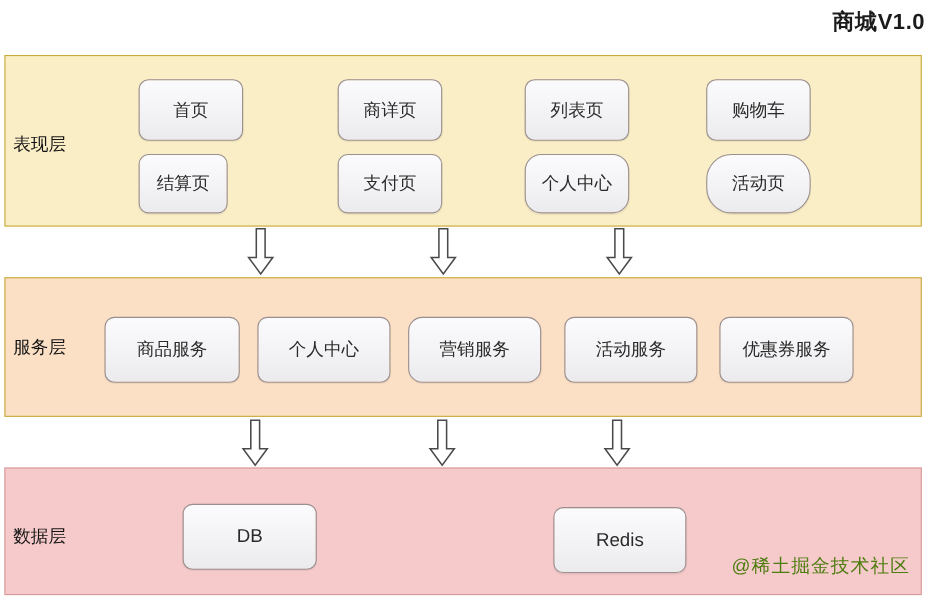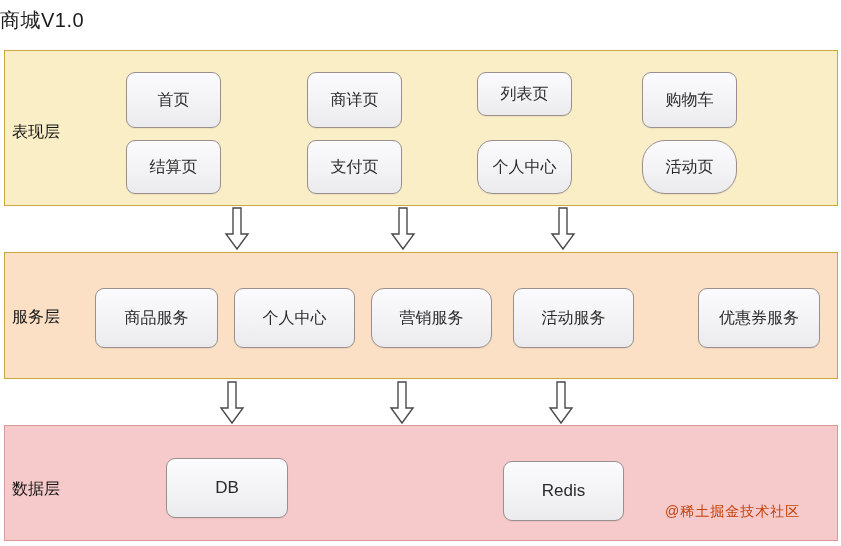--- a/index.html
+++ b/index.html
@@ -21,23 +21,23 @@
     width: 841px;
     height: 546px;
   }
 
   
   .diagram-title {
     position: absolute;
     left: 0;
     top: 6px;
     width: 841px;
-    text-align: left;
+    text-align: right;
     font-size: 20px;
-    font-weight: normal;
+    font-weight: bold;
     color: #1b1b1b;
     letter-spacing: 0.5px;
     line-height: 28px;
   }
 
   
   .layer {
     position: absolute;
     box-sizing: border-box;
     border-style: solid;
@@ -118,31 +118,31 @@
   <div class="layer layer-service"></div>
   <div class="layer layer-data"></div>
 
   <div class="layer-label abs" style="top:122px;">表现层</div>
   <div class="layer-label abs" style="top:307px;">服务层</div>
   <div class="layer-label abs" style="top:479px;">数据层</div>
 
   <div id="nodes-host">
       <div class="node" style="left: 126px; top: 72px; width: 95px; height: 56px;">首页</div>
       <div class="node" style="left: 307px; top: 72px; width: 95px; height: 56px;">商详页</div>
-      <div class="node" style="left: 477px; top: 72px; width: 95px; height: 44px;">列表页</div>
+      <div class="node" style="left: 477px; top: 72px; width: 95px; height: 56px;">列表页</div>
       <div class="node" style="left: 642px; top: 72px; width: 95px; height: 56px;">购物车</div>
-      <div class="node" style="left: 126px; top: 140px; width: 95px; height: 54px;">结算页</div>
+      <div class="node" style="left: 126px; top: 140px; width: 81px; height: 54px;">结算页</div>
       <div class="node" style="left: 307px; top: 140px; width: 95px; height: 54px;">支付页</div>
       <div class="node" style="left: 477px; top: 140px; width: 95px; height: 54px; border-radius: 15px;">个人中心</div>
       <div class="node" style="left: 642px; top: 140px; width: 95px; height: 54px; border-radius: 23px;">活动页</div>
       <div class="node" style="left: 95px; top: 288px; width: 123px; height: 60px;">商品服务</div>
       <div class="node" style="left: 234px; top: 288px; width: 121px; height: 60px;">个人中心</div>
       <div class="node" style="left: 371px; top: 288px; width: 121px; height: 60px; border-radius: 13px;">营销服务</div>
       <div class="node" style="left: 513px; top: 288px; width: 121px; height: 60px;">活动服务</div>
-      <div class="node" style="left: 654px; top: 288px; width: 122px; height: 60px; margin-left: 44px;">优惠券服务</div>
+      <div class="node" style="left: 654px; top: 288px; width: 122px; height: 60px;">优惠券服务</div>
       <div class="node node-latin" style="left: 166px; top: 458px; width: 122px; height: 60px;">DB</div>
       <div class="node node-latin" style="left: 503px; top: 461px; width: 121px; height: 60px;">Redis</div>
     </div>
   <div id="arrows-host">
       <div class="arrow" style="left: 224px; top: 207px;">
         <svg width="26" height="44" viewBox="0 0 26 44">
           <path d="M9,1 L17,1 L17,27 L24,27 L13,42 L2,27 L9,27 Z" fill="#ffffff" stroke="#4a4a4a" stroke-width="1.4" stroke-linejoin="miter"></path>
         </svg>
       </div>
       <div class="arrow" style="left: 390px; top: 207px;">
@@ -165,14 +165,14 @@
           <path d="M9,1 L17,1 L17,27 L24,27 L13,42 L2,27 L9,27 Z" fill="#ffffff" stroke="#4a4a4a" stroke-width="1.4" stroke-linejoin="miter"></path>
         </svg>
       </div>
       <div class="arrow" style="left: 548px; top: 381px;">
         <svg width="26" height="44" viewBox="0 0 26 44">
           <path d="M9,1 L17,1 L17,27 L24,27 L13,42 L2,27 L9,27 Z" fill="#ffffff" stroke="#4a4a4a" stroke-width="1.4" stroke-linejoin="miter"></path>
         </svg>
       </div>
     </div>
 
-  <div id="watermark" style="position:absolute; left:665px; top:503px; font-size:14px; color:#c2410c; letter-spacing:1px; white-space:nowrap;">@稀土掘金技术社区</div>
+  <div id="watermark" style="position:absolute; left:665px; top:503px; font-size:17px; color:#4d7c0f; letter-spacing:1px; white-space:nowrap;">@稀土掘金技术社区</div>
 </div>
 
 </body></html>

